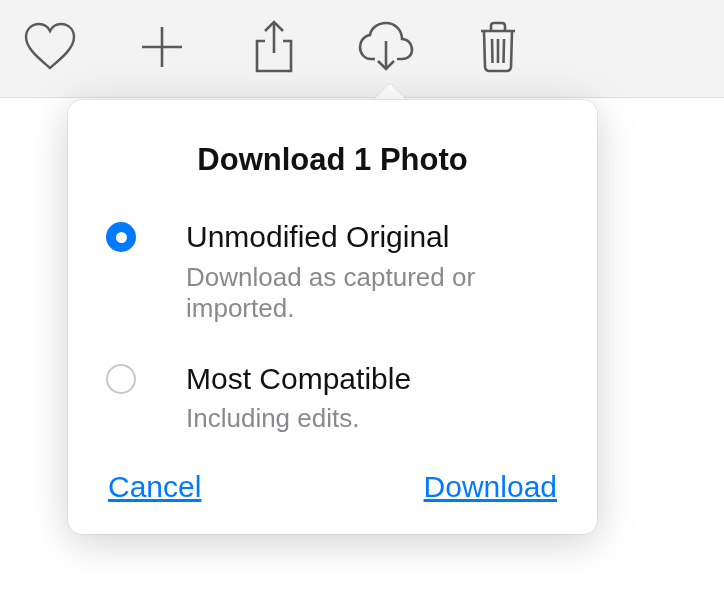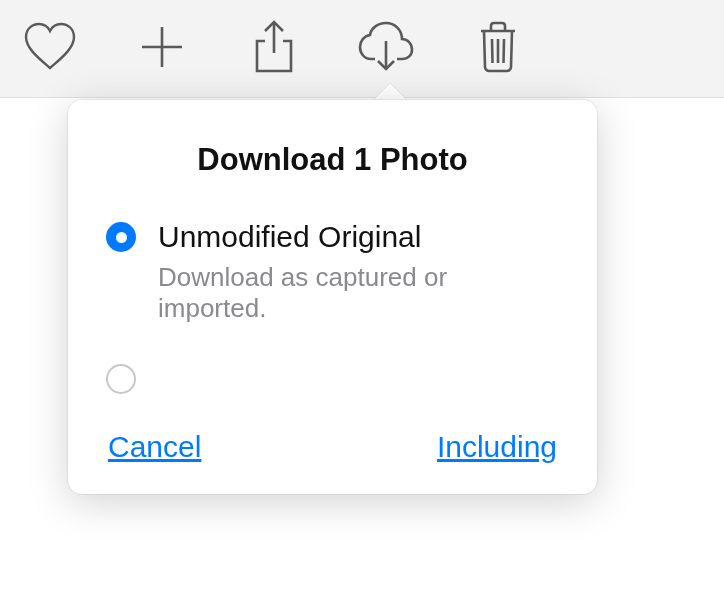--- a/index.html
+++ b/index.html
@@ -57,20 +57,21 @@
       font-weight: 700;
       text-align: center;
       color: #111;
       margin-bottom: 40px;
     }
     .option-row {
       display: flex;
       align-items: flex-start;
       margin-bottom: 36px;
       cursor: pointer;
+      gap: 28px;
     }
     .radio {
       width: 30px;
       height: 30px;
       border-radius: 50%;
       border: 2px solid #c7c7c7;
       margin-right: 22px;
       margin-top: 4px;
       flex-shrink: 0;
       display: flex;
@@ -182,20 +183,24 @@
     <div class="option-row">
       <div class="radio selected"></div>
       <div class="option-text">
         <div class="option-label">Unmodified Original</div>
         <div class="option-sub">Download as captured or imported.</div>
       </div>
     </div>
 
     <div class="option-row">
       <div class="radio"></div>
+      <div class="option-text">
+        <div class="option-label">Most Compatible</div>
+        <div class="option-sub">Including edits.</div>
+      </div>
     </div>
 
     <div class="button-row">
       <button class="btn">Cancel</button>
-      <button class="btn">Including</button>
+      <button class="btn">Download</button>
     </div>
   </div>
 </div>
 
 </body></html>

